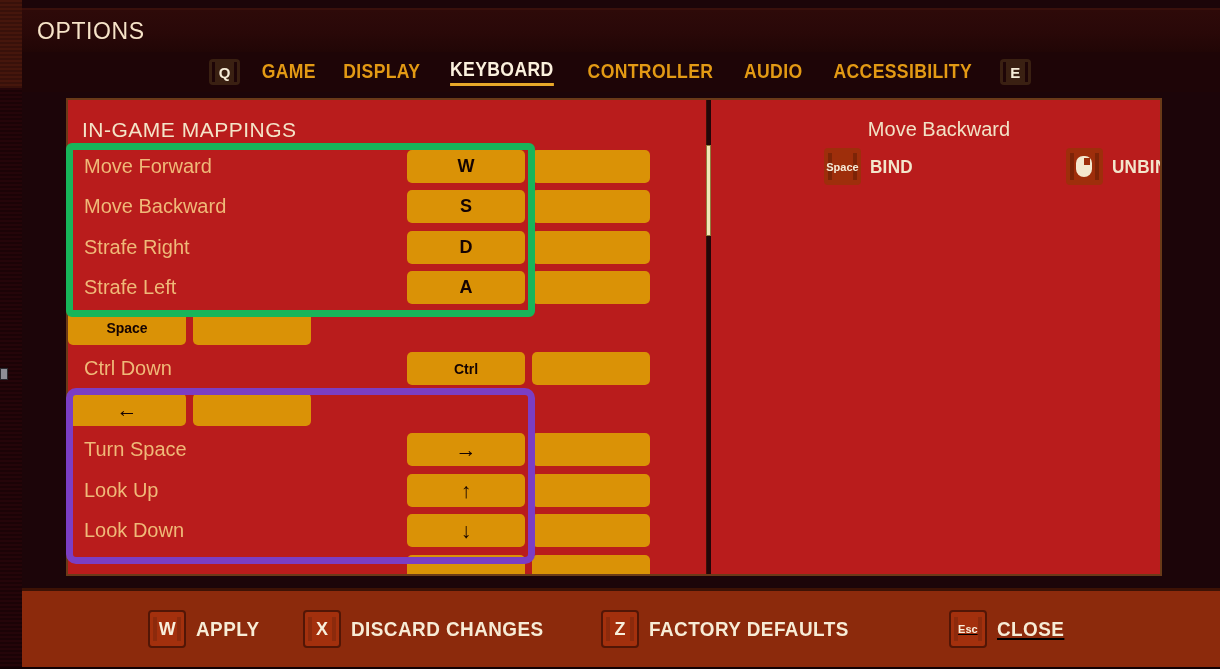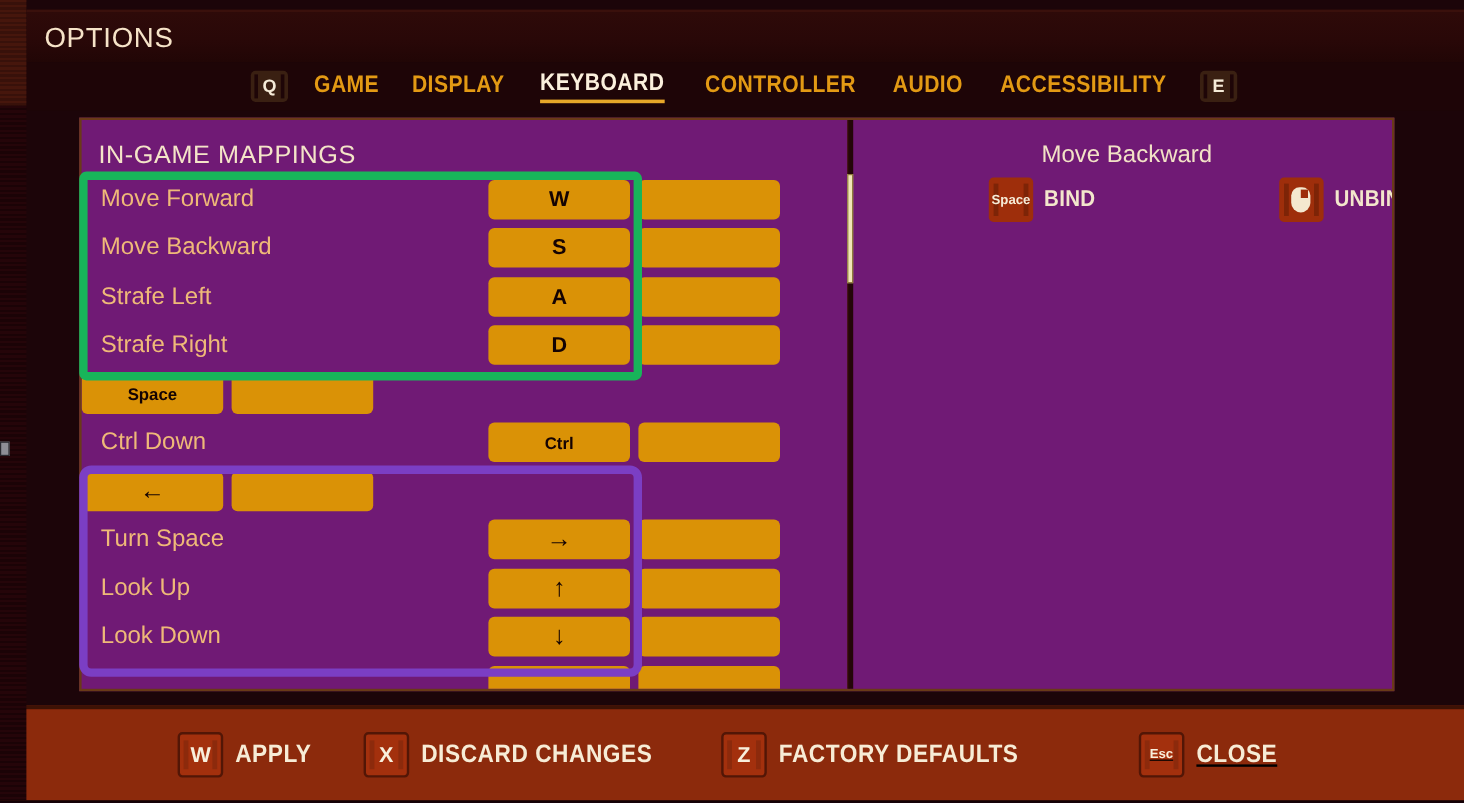--- a/index.html
+++ b/index.html
@@ -119,21 +119,21 @@
   .tab.active {
     color: #fbf0dd;
     border-bottom: 3px solid #e8a829;
   }
 
   
   .content {
     position: absolute;
     left: 66px; top: 98px;
     width: 1096px; height: 478px;
-    background: #701a75;
+    background: #b91c1c;
     border: 2px solid #6a3a18;
     overflow: hidden;
   }
 
   .section-title {
     position: absolute;
     left: 14px; top: 18px;
     font-size: 21px;
     color: #f4e4c8;
     letter-spacing: 0.5px;
@@ -386,27 +386,27 @@
           <div class="maprow-label">Move Forward</div>
           <div class="bindbtn">W</div>
           <div class="bindbtn empty"></div>
         </div>
         <div class="maprow">
           <div class="maprow-label">Move Backward</div>
           <div class="bindbtn">S</div>
           <div class="bindbtn empty"></div>
         </div>
         <div class="maprow">
+          <div class="maprow-label">Strafe Right</div>
+          <div class="bindbtn">D</div>
+          <div class="bindbtn empty"></div>
+        </div>
+        <div class="maprow">
           <div class="maprow-label">Strafe Left</div>
           <div class="bindbtn">A</div>
-          <div class="bindbtn empty"></div>
-        </div>
-        <div class="maprow">
-          <div class="maprow-label">Strafe Right</div>
-          <div class="bindbtn">D</div>
           <div class="bindbtn empty"></div>
         </div>
         <div class="maprow">
           <div class="bindbtn small">Space</div>
           <div class="bindbtn empty"></div>
         </div>
         <div class="maprow">
           <div class="maprow-label">Ctrl Down</div>
           <div class="bindbtn small">Ctrl</div>
           <div class="bindbtn empty"></div>

